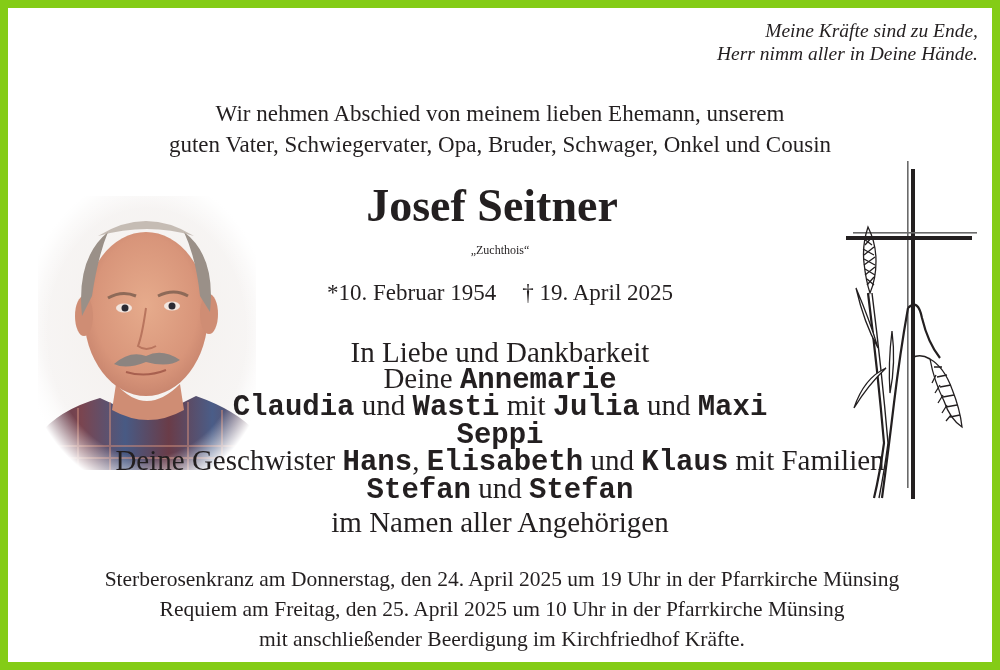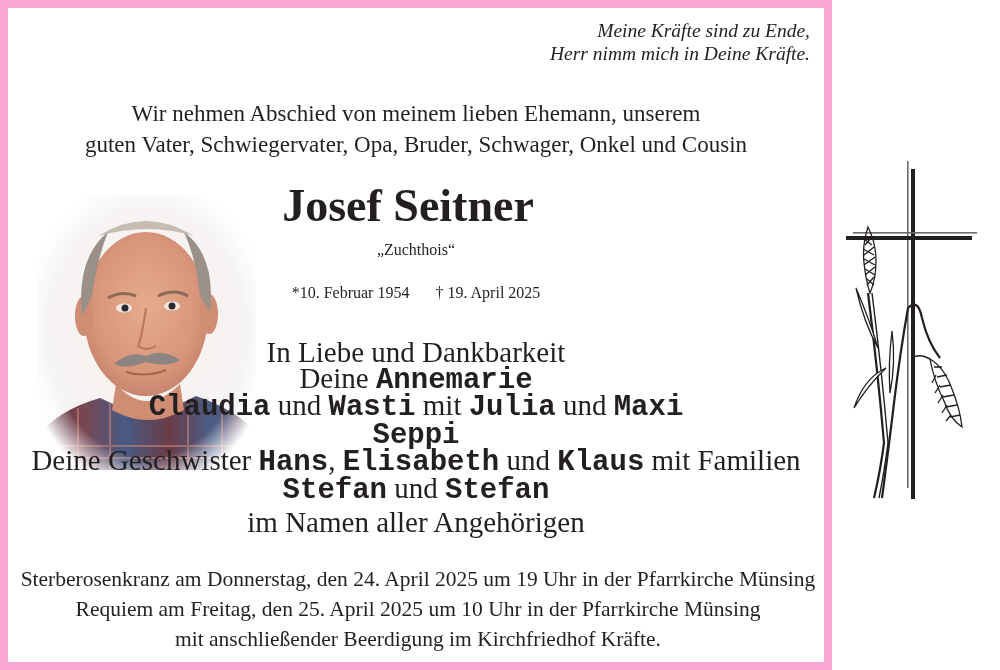--- a/index.html
+++ b/index.html
@@ -1,21 +1,21 @@
 <!DOCTYPE html>
 <html><head>
 <meta charset="utf-8">
 <style>
   html, body { margin: 0; padding: 0; background: #ffffff; }
   body { width: 1000px; height: 670px; overflow: hidden; }
   .card {
     position: relative;
-    width: 832px; height: 670px;
+    width: 1000px; height: 670px;
     box-sizing: border-box;
-    border: 8px solid #f9a8d4;
+    border: 8px solid #84cc16;
     background: #ffffff;
     font-family: "Liberation Serif", "DejaVu Serif", serif;
     color: #231f20;
   }
   .verse {
     position: absolute;
     right: 14px; top: 11px;
     text-align: right;
     font-style: italic;
     font-size: 19.5px;
@@ -33,28 +33,28 @@
     left: 0; right: 16px; top: 170px;
     text-align: center;
     font-weight: bold;
     font-size: 46px;
     line-height: 56px;
   }
   .nick {
     position: absolute;
     left: 0; right: 0; top: 229px;
     text-align: center;
-    font-size: 16px;
+    font-size: 12px;
     line-height: 26px;
   }
   .dates {
     position: absolute;
     left: 0; right: 0; top: 270px;
     text-align: center;
-    font-size: 16px;
+    font-size: 23px;
     line-height: 30px;
   }
   .dates .gap { display: inline-block; width: 26px; }
   .mourners {
     position: absolute;
     left: 0; right: 0; top: 332px;
     text-align: center;
     font-size: 29px;
     line-height: 25.5px;
   }
@@ -80,21 +80,21 @@
     width: 150px; height: 355px;
   }
 </style>
 </head>
 <body>
 
 <div class="card">
 
   <div class="verse">
     <div>Meine Kräfte sind zu Ende,</div>
-    <div>Herr nimm mich in Deine Kräfte.</div>
+    <div>Herr nimm aller in Deine Hände.</div>
   </div>
 
   <div class="intro">
     <div>Wir nehmen Abschied von meinem lieben Ehemann, unserem</div>
     <div>guten Vater, Schwiegervater, Opa, Bruder, Schwager, Onkel und Cousin</div>
   </div>
 
   <div class="photo">
     <svg width="218" height="274" viewBox="0 0 218 274">
       <defs>

